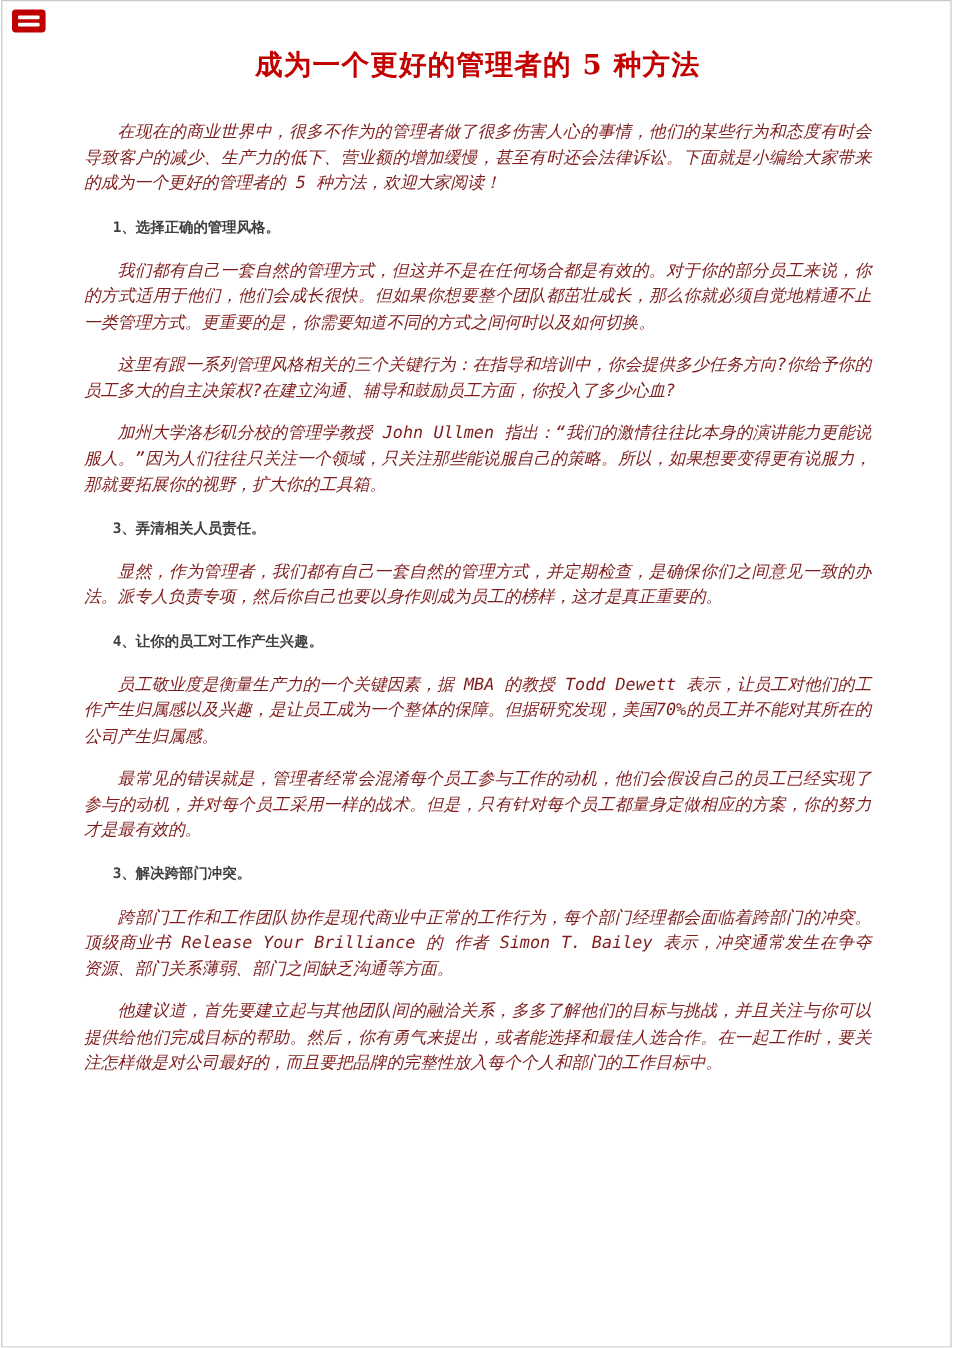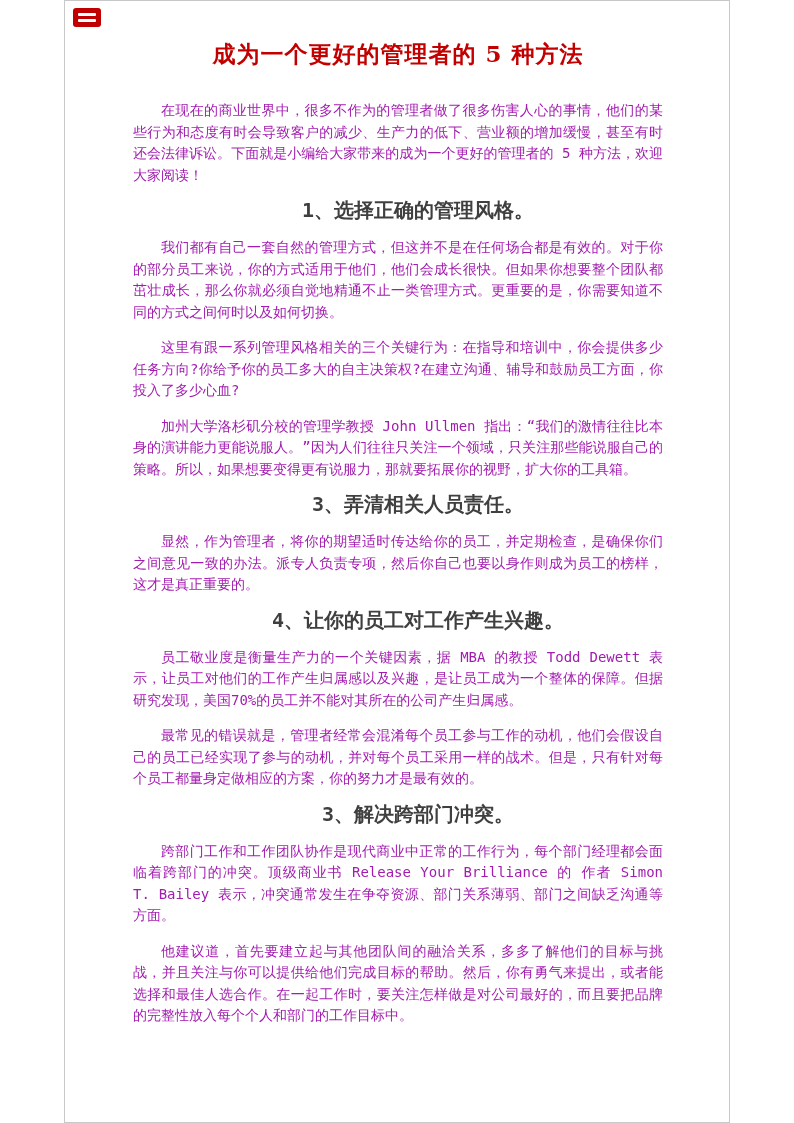--- a/index.html
+++ b/index.html
@@ -1,19 +1,19 @@
 <!DOCTYPE html>
 <html><head>
 <meta charset="utf-8">
 <style>
   * { margin: 0; padding: 0; box-sizing: border-box; }
   html, body { background: #ffffff; }
   .page {
     position: relative;
-    width: 666px;
+    width: 792px;
     height: 1123px;
     margin: 0 auto;
     background: #ffffff;
     border: 1px solid #c8c8c8;
     padding: 30px 66px 20px 68px;
     font-family: "DejaVu Sans Mono", "Liberation Mono", monospace;
     overflow: hidden;
   }
   .logo-badge {
     position: absolute;
@@ -38,51 +38,51 @@
   h1.doc-title {
     text-align: center;
     color: #c30000;
     font-size: 23px;
     font-weight: bold;
     letter-spacing: 1px;
     margin: 8px 0 30px 0;
     font-family: "DejaVu Serif", "Liberation Serif", serif;
   }
   .doc p.paragraph {
-    color: #a21caf;
+    color: #7f1d1d;
     font-size: 14px;
     line-height: 21.5px;
     text-indent: 2em;
     text-align: justify;
     margin: 0 0 14px 0;
+    font-style: italic;
   }
   .doc h2.heading {
     color: #3f3f3f;
-    font-size: 20px;
+    font-size: 12px;
     line-height: 21px;
     text-indent: 2em;
     font-weight: bold;
     margin: 10px 0 16px 0;
-    text-align: center;
   }
 </style>
 </head>
 <body>
 
 <div class="page">
   <div class="logo-badge"></div>
   <h1 class="doc-title">成为一个更好的管理者的 5 种方法</h1>
   <div class="doc">
       <p class="paragraph">在现在的商业世界中，很多不作为的管理者做了很多伤害人心的事情，他们的某些行为和态度有时会导致客户的减少、生产力的低下、营业额的增加缓慢，甚至有时还会法律诉讼。下面就是小编给大家带来的成为一个更好的管理者的 5 种方法，欢迎大家阅读！</p>
       <h2 class="heading">1、选择正确的管理风格。</h2>
       <p class="paragraph">我们都有自己一套自然的管理方式，但这并不是在任何场合都是有效的。对于你的部分员工来说，你的方式适用于他们，他们会成长很快。但如果你想要整个团队都茁壮成长，那么你就必须自觉地精通不止一类管理方式。更重要的是，你需要知道不同的方式之间何时以及如何切换。</p>
       <p class="paragraph">这里有跟一系列管理风格相关的三个关键行为：在指导和培训中，你会提供多少任务方向?你给予你的员工多大的自主决策权?在建立沟通、辅导和鼓励员工方面，你投入了多少心血?</p>
       <p class="paragraph">加州大学洛杉矶分校的管理学教授 John Ullmen 指出：“我们的激情往往比本身的演讲能力更能说服人。”因为人们往往只关注一个领域，只关注那些能说服自己的策略。所以，如果想要变得更有说服力，那就要拓展你的视野，扩大你的工具箱。</p>
       <h2 class="heading">3、弄清相关人员责任。</h2>
-      <p class="paragraph">显然，作为管理者，将你的期望适时传达给你的员工，并定期检查，是确保你们之间意见一致的办法。派专人负责专项，然后你自己也要以身作则成为员工的榜样，这才是真正重要的。</p>
+      <p class="paragraph">显然，作为管理者，我们都有自己一套自然的管理方式，并定期检查，是确保你们之间意见一致的办法。派专人负责专项，然后你自己也要以身作则成为员工的榜样，这才是真正重要的。</p>
       <h2 class="heading">4、让你的员工对工作产生兴趣。</h2>
       <p class="paragraph">员工敬业度是衡量生产力的一个关键因素，据 MBA 的教授 Todd Dewett 表示，让员工对他们的工作产生归属感以及兴趣，是让员工成为一个整体的保障。但据研究发现，美国70%的员工并不能对其所在的公司产生归属感。</p>
       <p class="paragraph">最常见的错误就是，管理者经常会混淆每个员工参与工作的动机，他们会假设自己的员工已经实现了参与的动机，并对每个员工采用一样的战术。但是，只有针对每个员工都量身定做相应的方案，你的努力才是最有效的。</p>
       <h2 class="heading">3、解决跨部门冲突。</h2>
       <p class="paragraph">跨部门工作和工作团队协作是现代商业中正常的工作行为，每个部门经理都会面临着跨部门的冲突。顶级商业书 Release Your Brilliance 的 作者 Simon T. Bailey 表示，冲突通常发生在争夺资源、部门关系薄弱、部门之间缺乏沟通等方面。</p>
       <p class="paragraph">他建议道，首先要建立起与其他团队间的融洽关系，多多了解他们的目标与挑战，并且关注与你可以提供给他们完成目标的帮助。然后，你有勇气来提出，或者能选择和最佳人选合作。在一起工作时，要关注怎样做是对公司最好的，而且要把品牌的完整性放入每个个人和部门的工作目标中。</p>
     </div>
 </div>
 
 </body></html>

